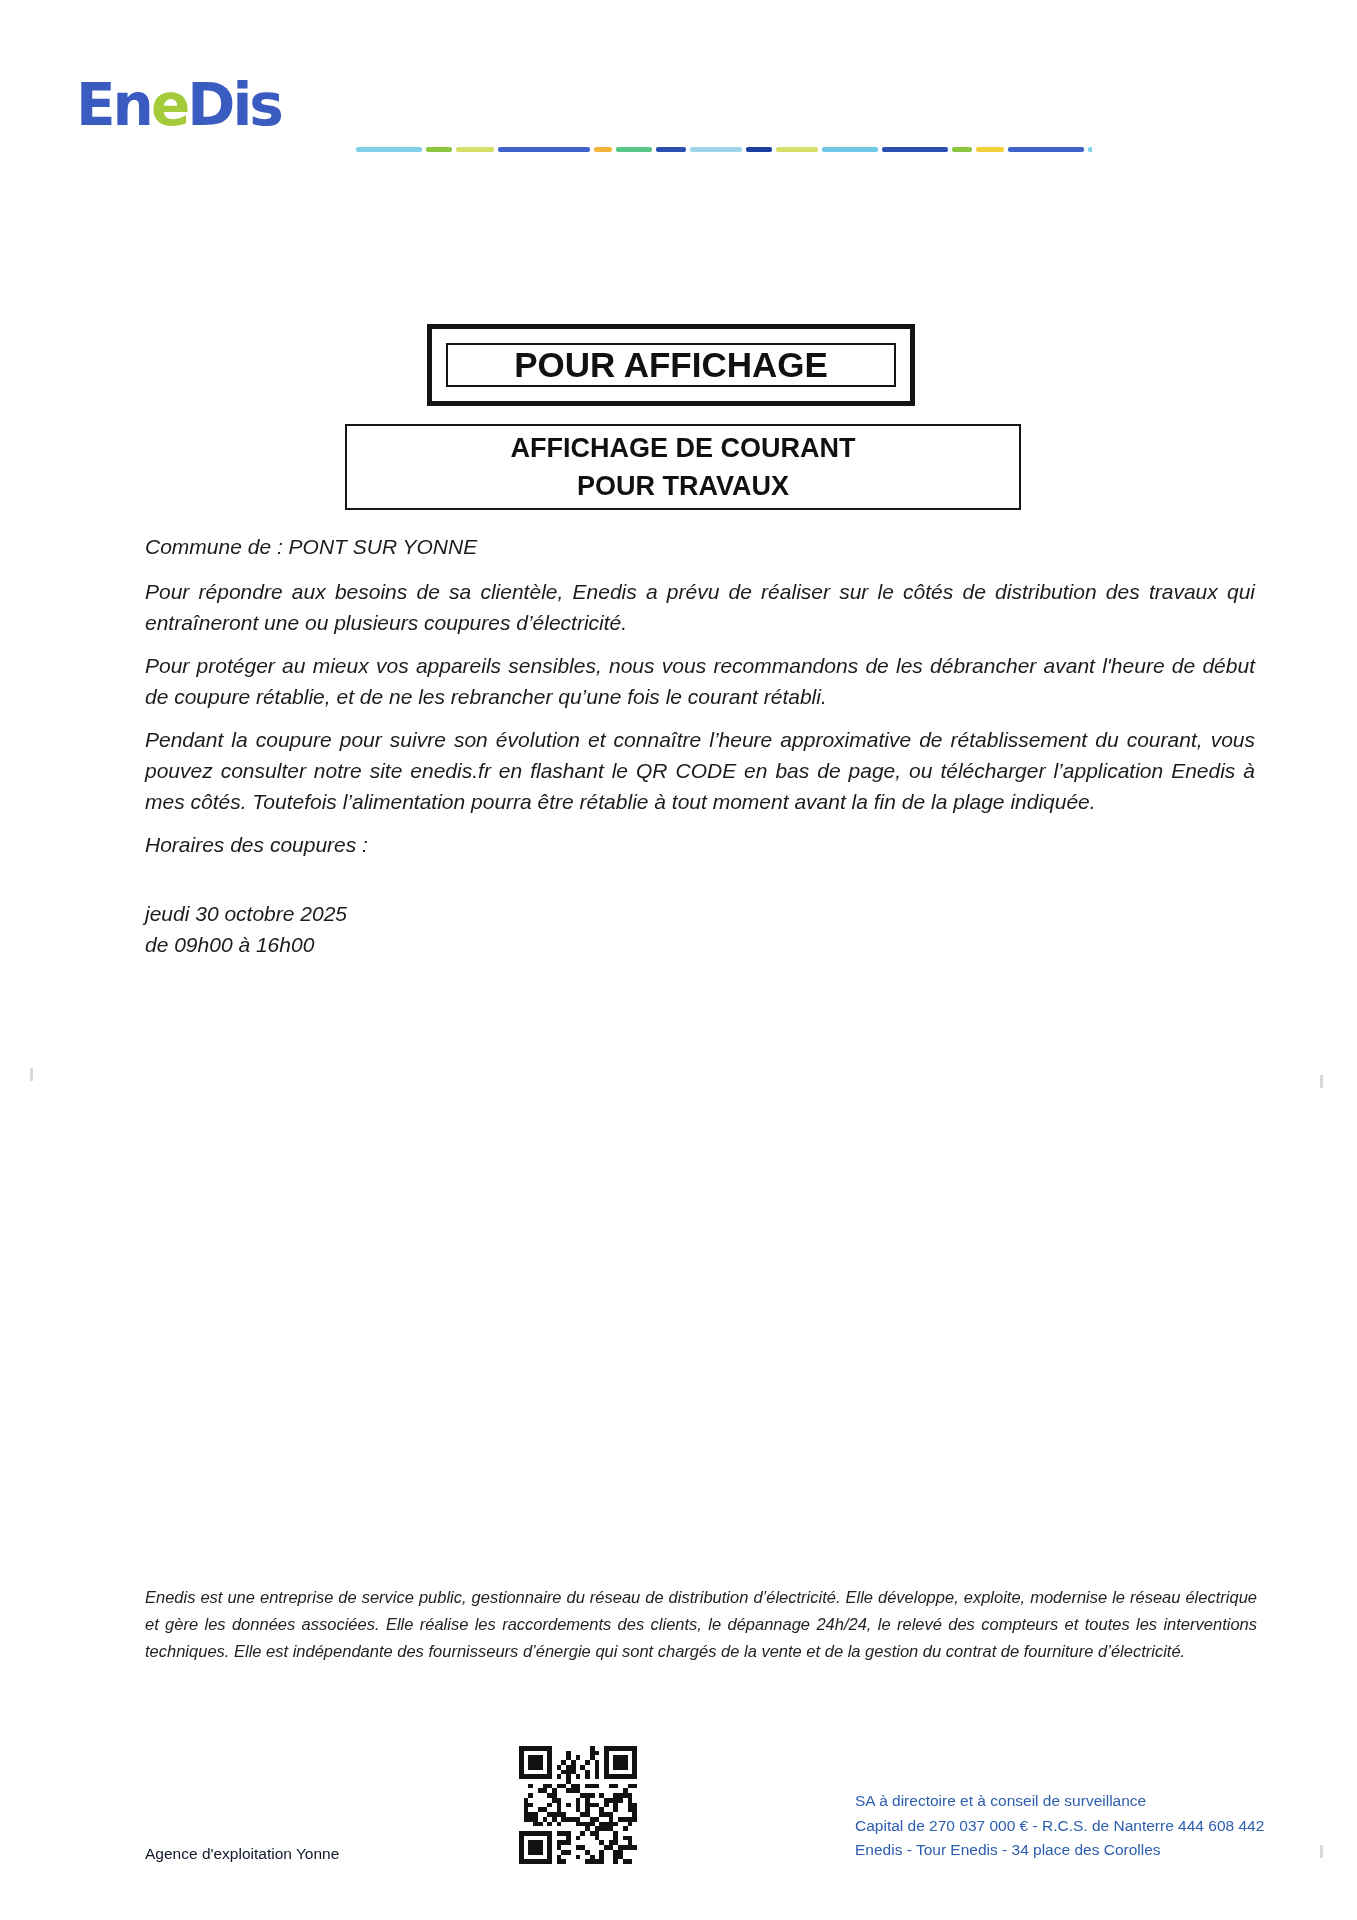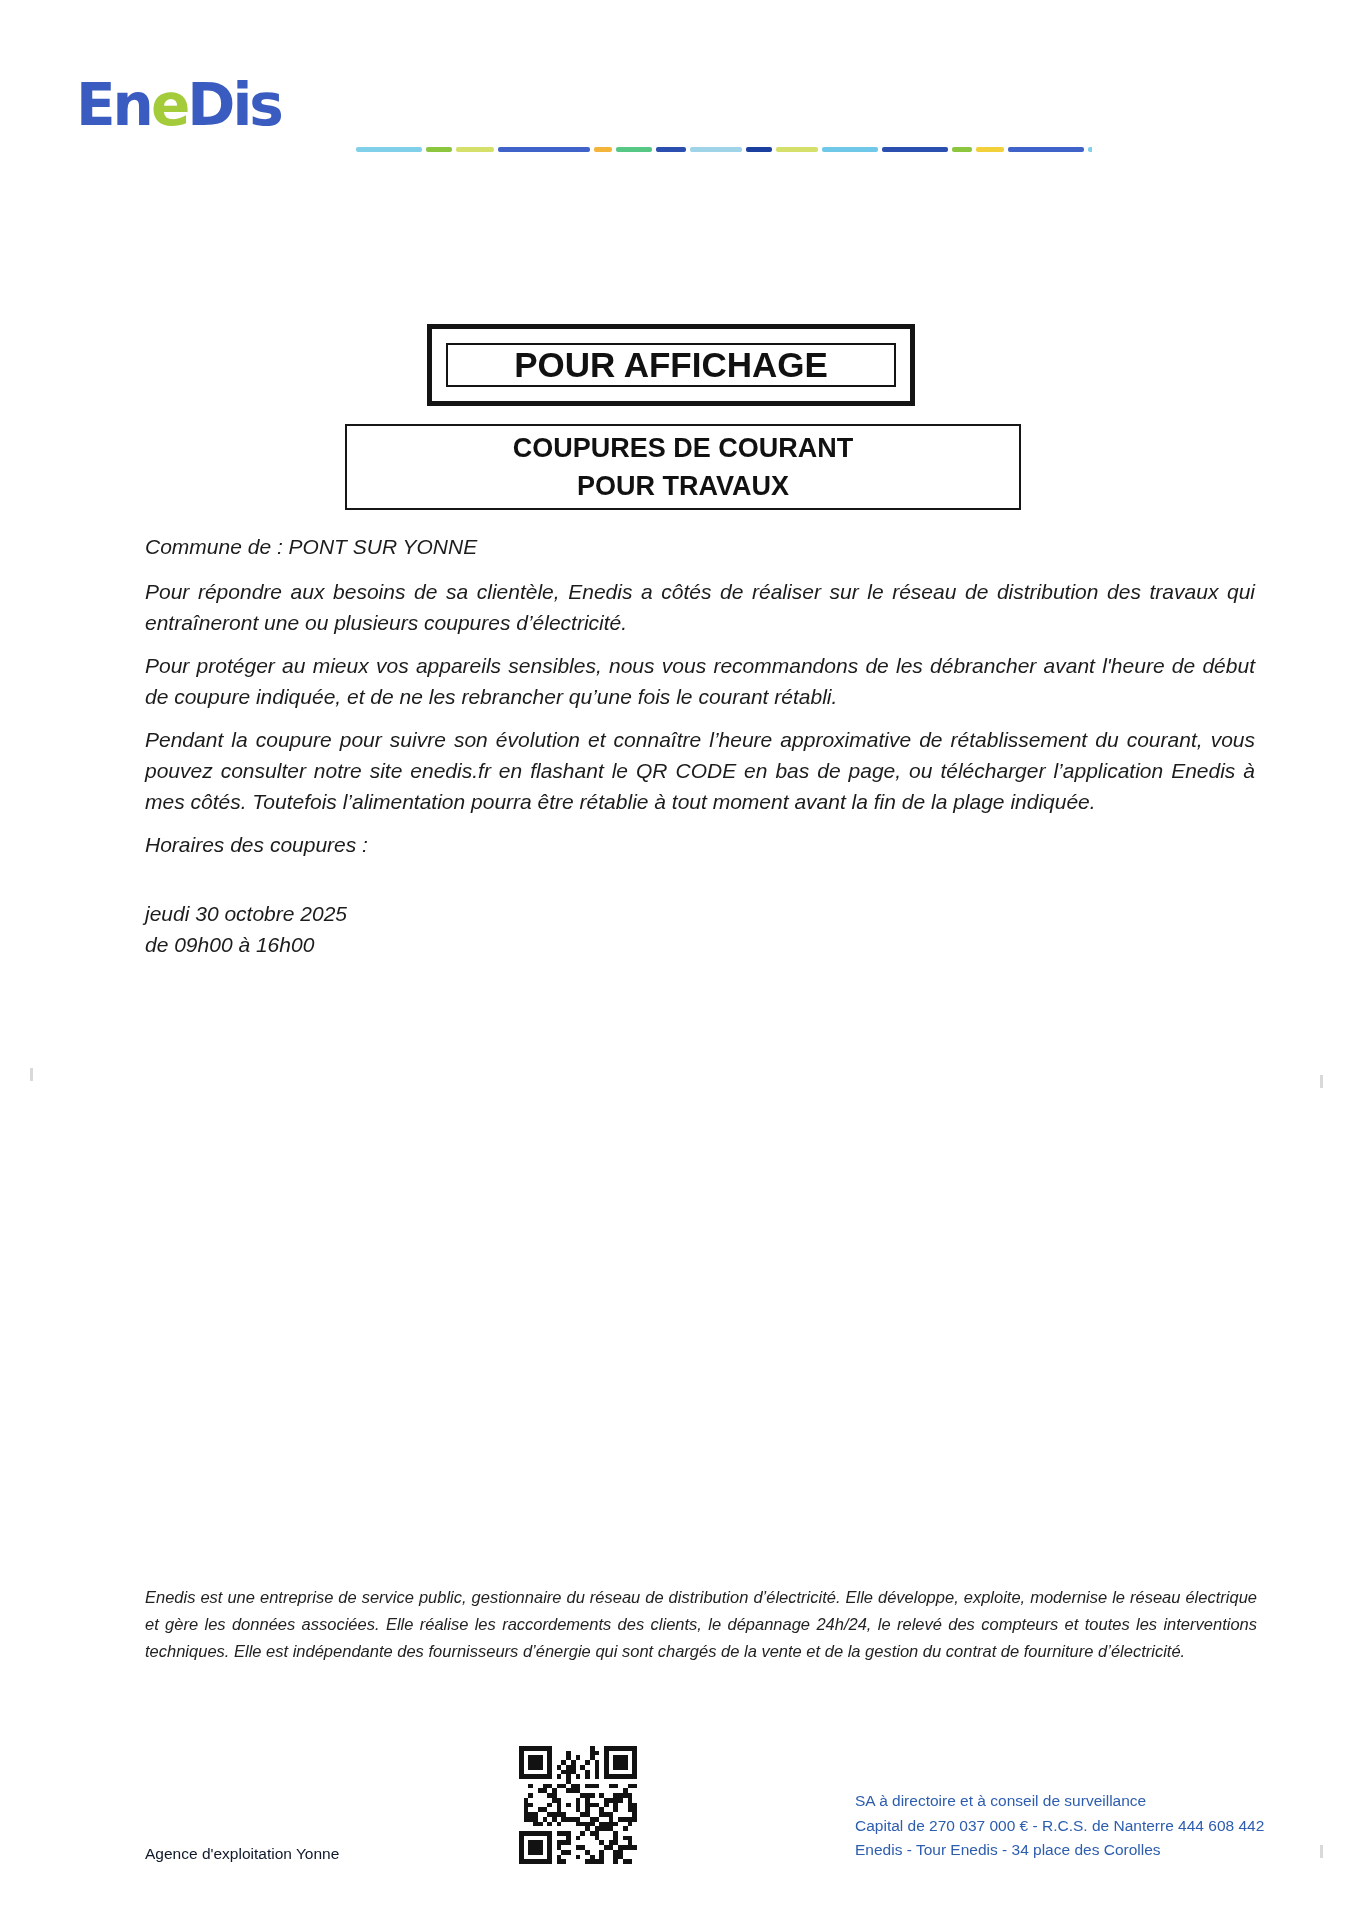--- a/index.html
+++ b/index.html
@@ -112,28 +112,28 @@
       <span style="background: rgb(127, 208, 232); width: 32px;"></span>
     </div>
 
   <div class="banner-outer">
     <div class="banner-inner">
       <span class="txt">POUR AFFICHAGE</span>
     </div>
   </div>
 
   <div class="subject-box">
-    <span class="l">COUPURES DE COURANT</span>
+    <span class="l">AFFICHAGE DE COURANT</span>
     <span class="l">POUR TRAVAUX</span>
   </div>
 
   <div class="body-block">
     <p class="nojust commune">Commune de : PONT SUR YONNE</p>
-    <p>Pour répondre aux besoins de sa clientèle, Enedis a côtés de réaliser sur le réseau de distribution des travaux qui entraîneront une ou plusieurs coupures d’électricité.</p>
-    <p>Pour protéger au mieux vos appareils sensibles, nous vous recommandons de les débrancher avant l'heure de début de coupure indiquée, et de ne les rebrancher qu’une fois le courant rétabli.</p>
+    <p>Pour répondre aux besoins de sa clientèle, Enedis a prévu de réaliser sur le côtés de distribution des travaux qui entraîneront une ou plusieurs coupures d’électricité.</p>
+    <p>Pour protéger au mieux vos appareils sensibles, nous vous recommandons de les débrancher avant l'heure de début de coupure rétablie, et de ne les rebrancher qu’une fois le courant rétabli.</p>
     <p>Pendant la coupure pour suivre son évolution et connaître l’heure approximative de rétablissement du courant, vous pouvez consulter notre site enedis.fr en flashant le QR CODE en bas de page, ou télécharger l’application Enedis à mes côtés. Toutefois l’alimentation pourra être rétablie à tout moment avant la fin de la plage indiquée.</p>
     <p class="nojust horaires">Horaires des coupures :</p>
     <p class="nojust dateblock">
       <span class="line">jeudi 30 octobre 2025</span>
       <span class="line">de 09h00 à 16h00</span>
     </p>
   </div>
 
   <div class="legal">Enedis est une entreprise de service public, gestionnaire du réseau de distribution d’électricité. Elle développe, exploite, modernise le réseau électrique et gère les données associées. Elle réalise les raccordements des clients, le dépannage 24h/24, le relevé des compteurs et toutes les interventions techniques. Elle est indépendante des fournisseurs d’énergie qui sont chargés de la vente et de la gestion du contrat de fourniture d’électricité.</div>
 

